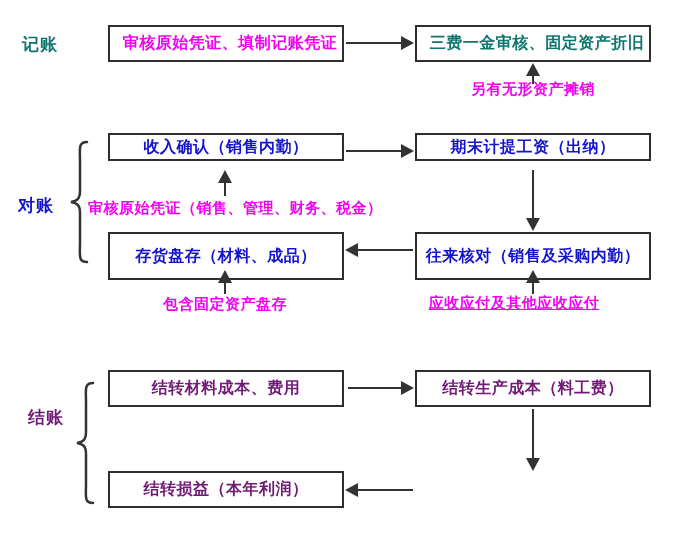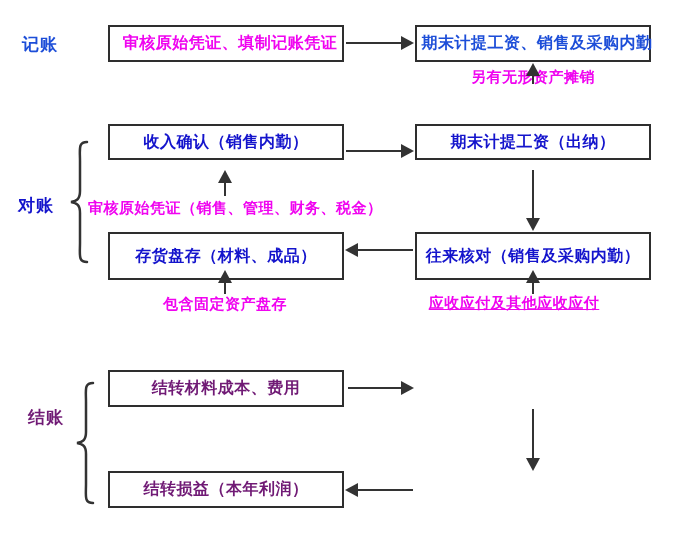--- a/index.html
+++ b/index.html
@@ -9,25 +9,25 @@
   }
   .flowbox{
     position:absolute;border:2px solid #2e2e2e;background:#ffffff;
     display:flex;align-items:center;justify-content:center;
     font-size:16px;font-weight:bold;letter-spacing:0.5px;white-space:nowrap;
     box-sizing:border-box;
   }
   .w-left{left:108px;width:236px;}
   .w-right{left:415px;width:236px;}
   .row-a{top:25px;height:37px;padding-left:8px;}
-  .row-b1{top:124px;height:36px;}
+  .row-b1{top:133px;height:28px;}
   .row-b2{top:232px;height:48px;}
   .row-c1{top:370px;height:37px;}
   .row-c2{top:471px;height:37px;}
-  .t-green{color:#1d4ed8;}
+  .t-green{color:#0f766e;}
   .t-magenta{color:#f004f0;}
   .t-blue{color:#1414cc;}
   .t-red{color:#701a75;}
   .section-label{
     position:absolute;font-size:17px;font-weight:bold;letter-spacing:1px;
   }
   .annotation{
     position:absolute;font-size:15px;font-weight:bold;color:#f004f0;
     white-space:nowrap;letter-spacing:0.5px;
   }
@@ -68,31 +68,32 @@
   <div class="section-label t-red" style="left:28px;top:406px;">结账</div>
 
   <svg class="brace" style="left:66px;top:139px;" width="26" height="126" viewBox="0 0 26 126">
     <path d="M 21,3 C 12,3 14,10 14,22 L 14,52 C 14,60 11,62 5,63 C 11,64 14,66 14,74 L 14,104 C 14,116 12,123 21,123" fill="none" stroke="#333333" stroke-width="2.5" stroke-linecap="round"></path>
   </svg>
   <svg class="brace" style="left:72px;top:380px;" width="26" height="126" viewBox="0 0 26 126">
     <path d="M 21,3 C 12,3 14,10 14,22 L 14,52 C 14,60 11,62 5,63 C 11,64 14,66 14,74 L 14,104 C 14,116 12,123 21,123" fill="none" stroke="#333333" stroke-width="2.5" stroke-linecap="round"></path>
   </svg>
 
   <div class="flowbox w-left row-a t-magenta">审核原始凭证、填制记账凭证</div>
-  <div class="flowbox w-right row-a t-green">期末计提工资、销售及采购内勤</div>
+  <div class="flowbox w-right row-a t-green">三费一金审核、固定资产折旧</div>
 
   <div class="flowbox w-left row-b1 t-blue">收入确认（销售内勤）</div>
   <div class="flowbox w-right row-b1 t-blue">期末计提工资（出纳）</div>
   <div class="flowbox w-left row-b2 t-blue">存货盘存（材料、成品）</div>
   <div class="flowbox w-right row-b2 t-blue">往来核对（销售及采购内勤）</div>
 
   <div class="flowbox w-left row-c1 t-red">结转材料成本、费用</div>
+  <div class="flowbox w-right row-c1 t-red">结转生产成本（料工费）</div>
   <div class="flowbox w-left row-c2 t-red">结转损益（本年利润）</div>
 
-  <div class="annotation ann-center" style="left:408px;top:68px;">另有无形资产摊销</div>
+  <div class="annotation ann-center" style="left:408px;top:80px;">另有无形资产摊销</div>
   <div class="annotation" style="left:88px;top:199px;">审核原始凭证（销售、管理、财务、税金）</div>
   <div class="annotation ann-center" style="left:100px;top:295px;">包含固定资产盘存</div>
   <div class="annotation ann-center" style="left:389px;top:294px;text-decoration:underline;">应收应付及其他应收应付</div>
 
   <div class="arrow h head-right" style="left:346px;top:42px;width:55px;"></div>
   <div class="arrow v head-up" style="left:532px;top:76px;height:8px;"></div>
 
   <div class="arrow h head-right" style="left:346px;top:150px;width:55px;"></div>
   <div class="arrow v head-up" style="left:224px;top:183px;height:13px;"></div>
   <div class="arrow v head-down" style="left:532px;top:170px;height:48px;"></div>

